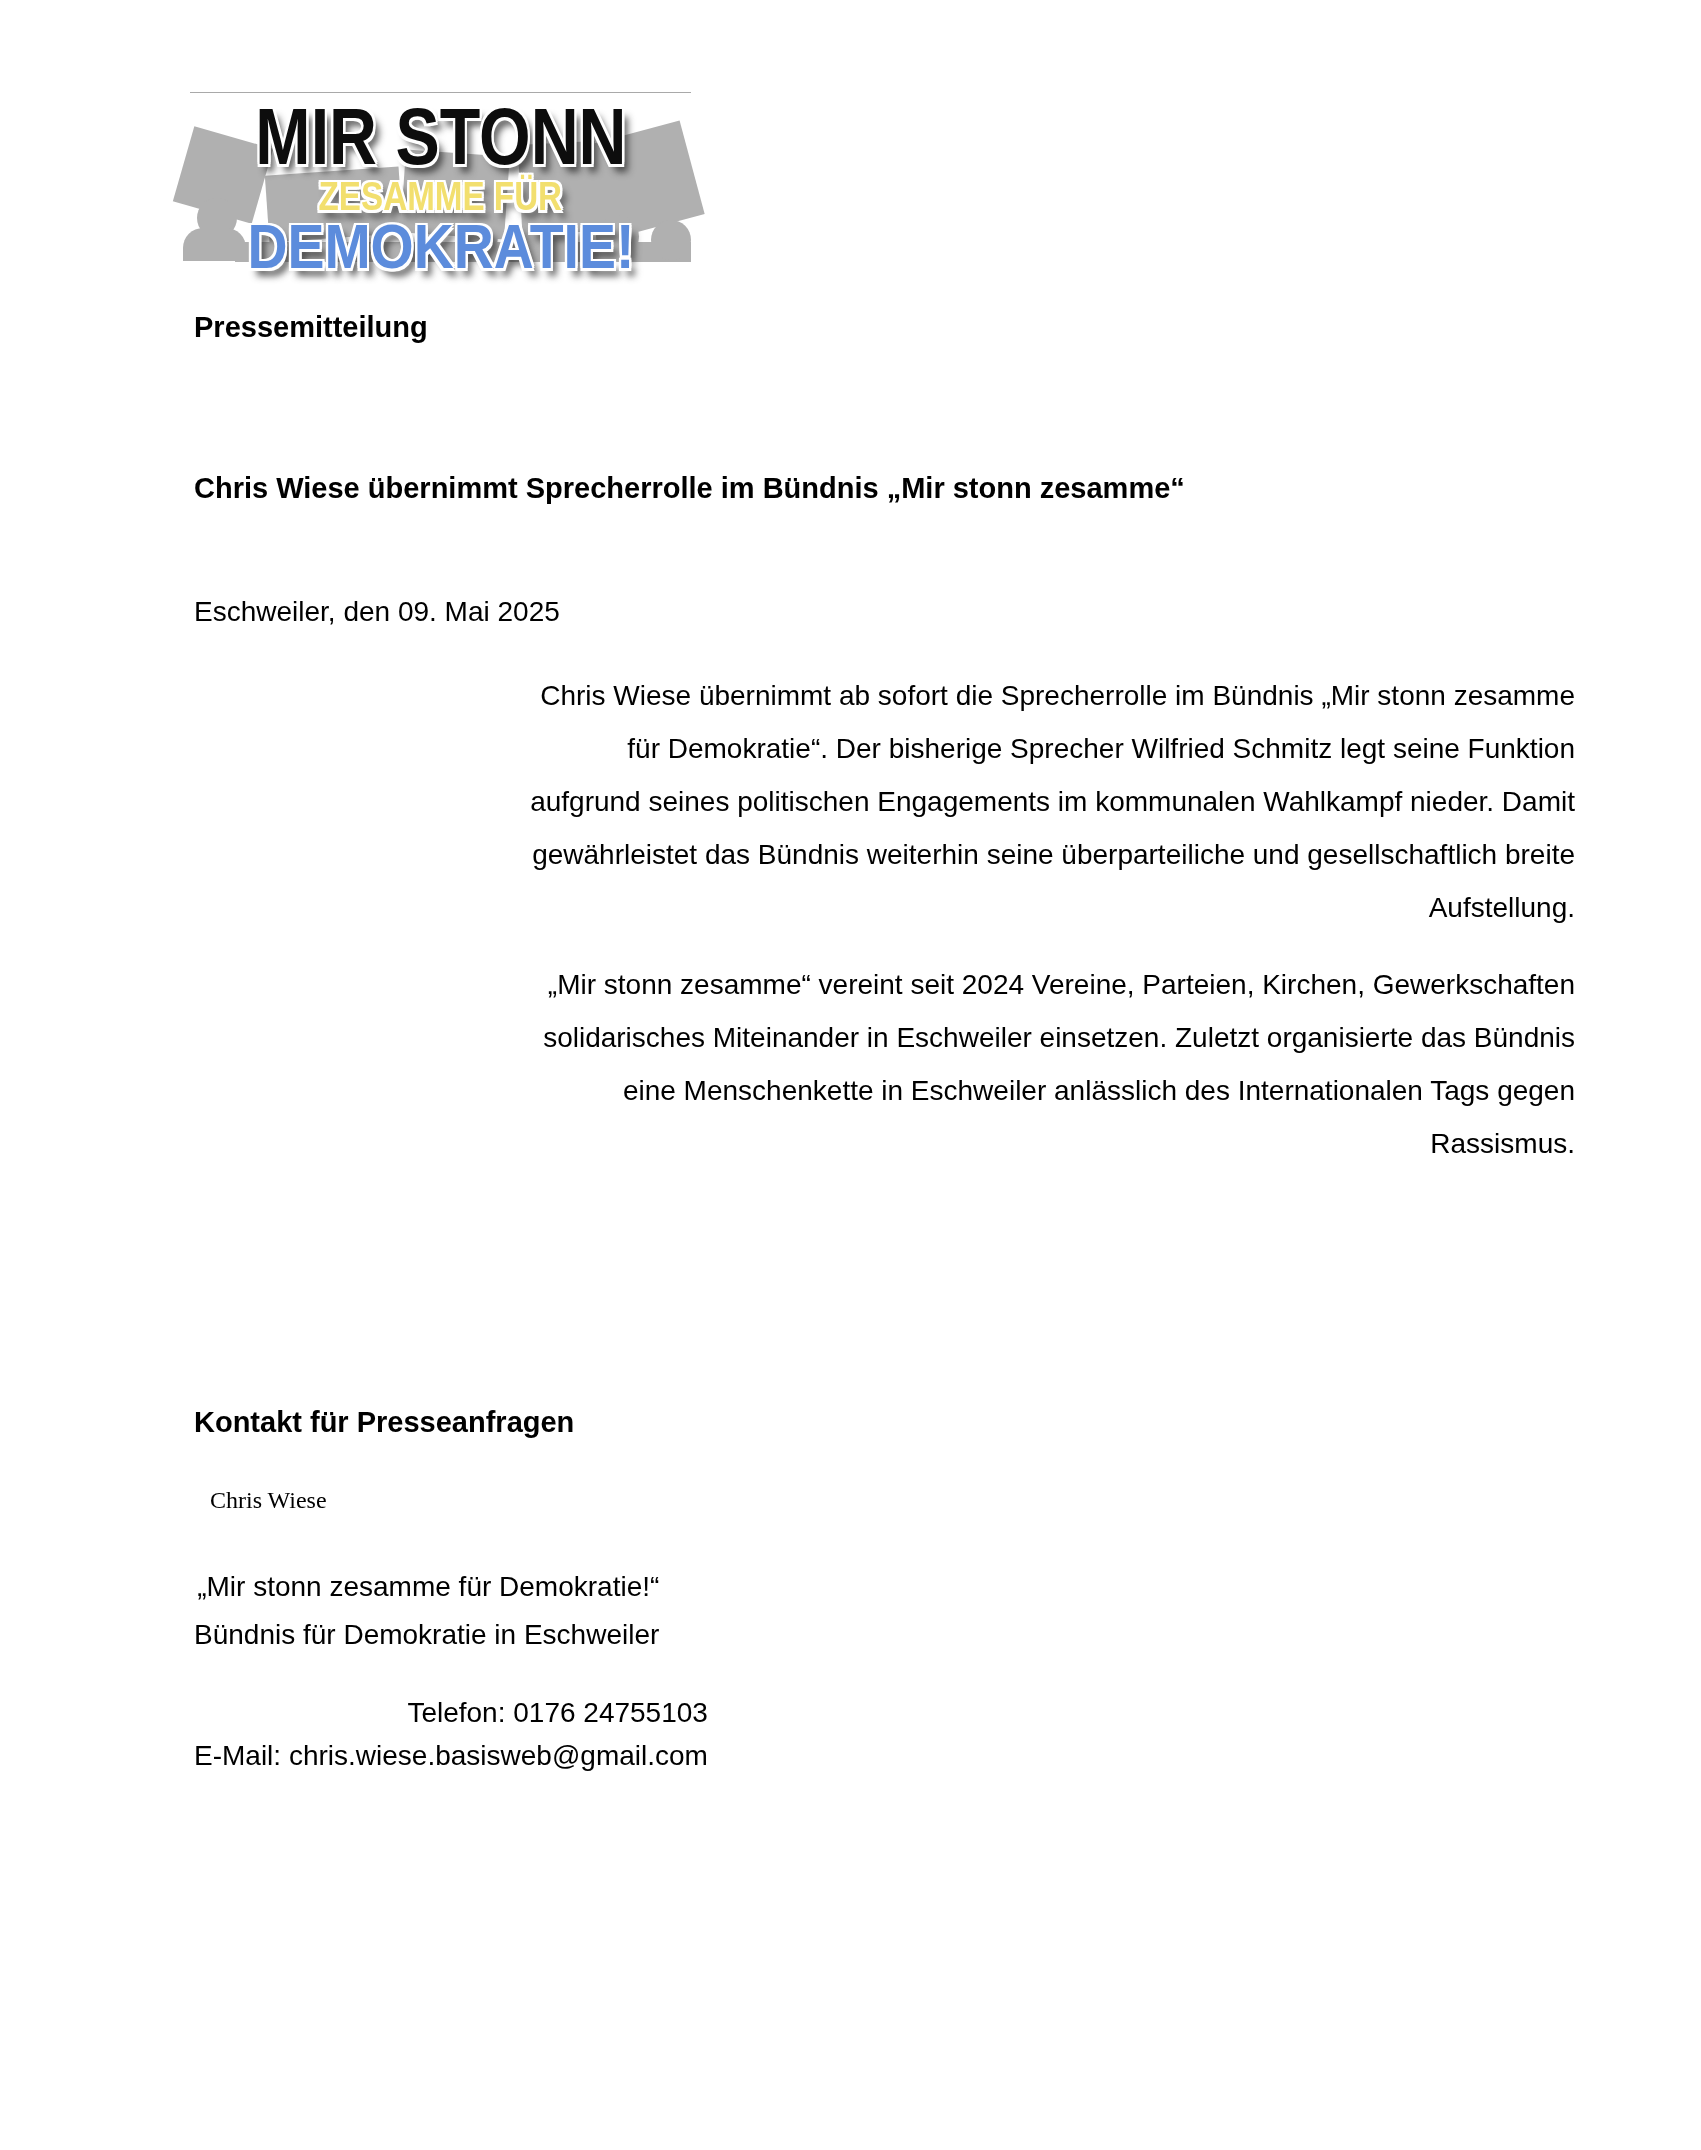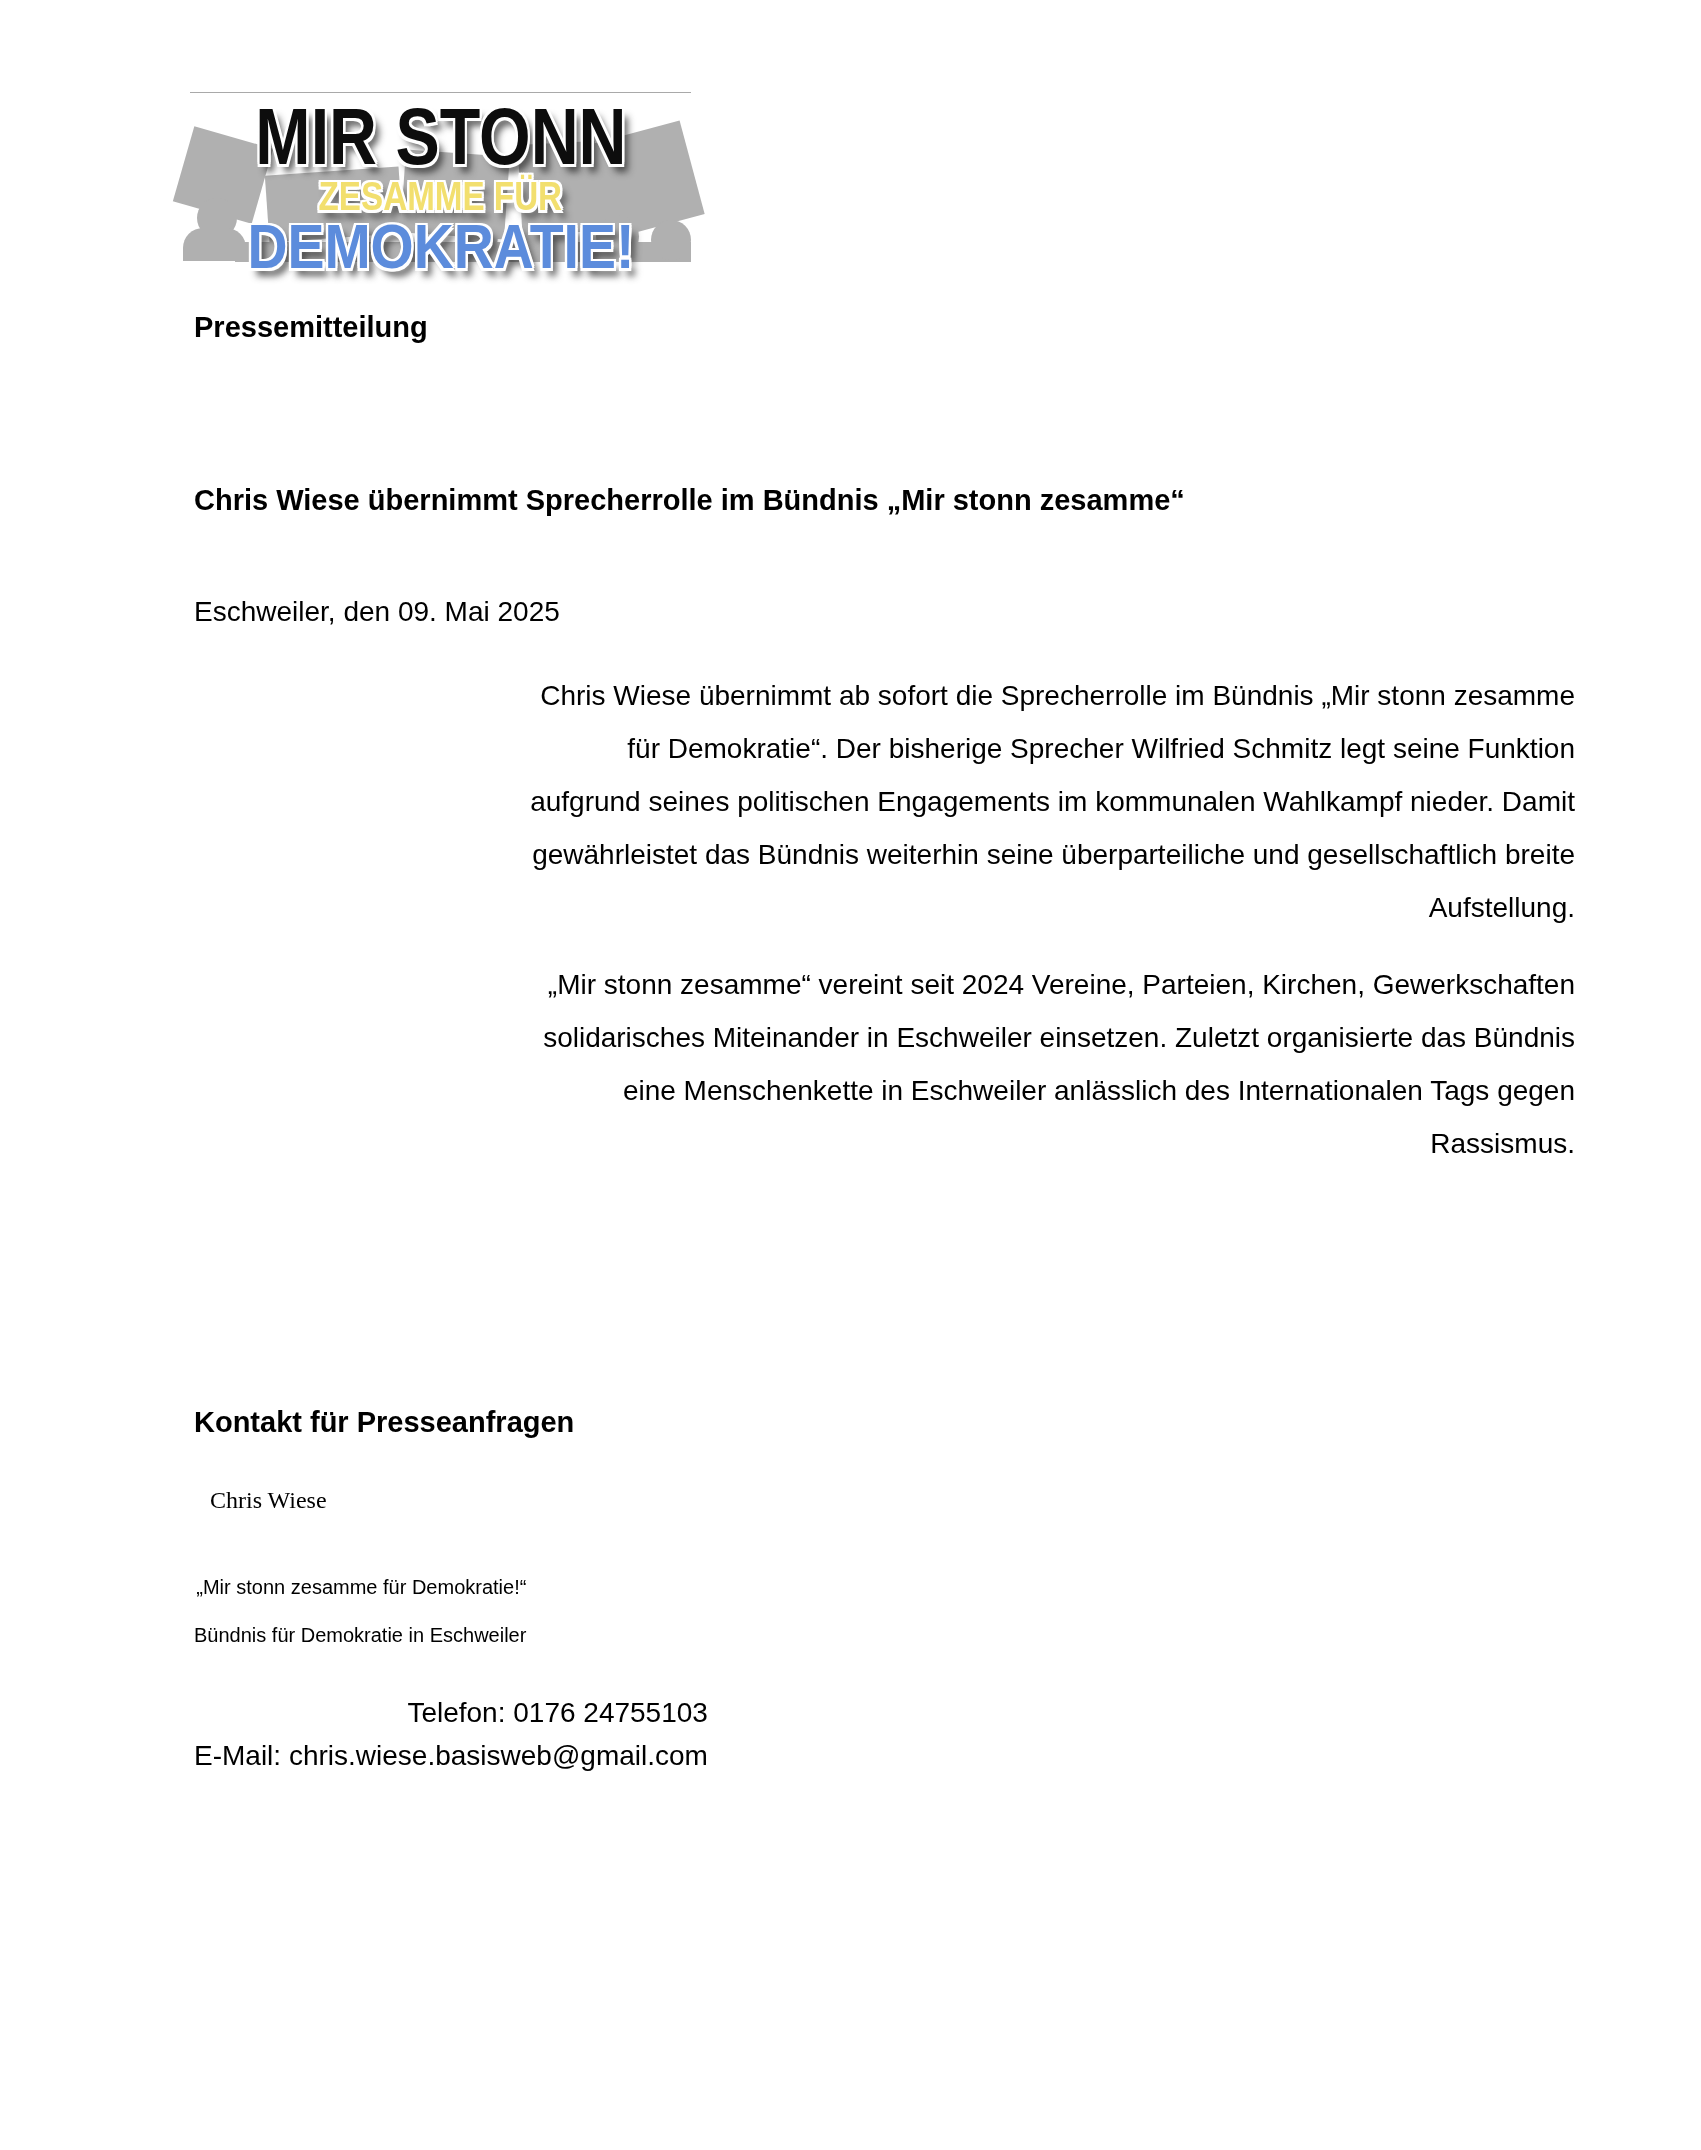--- a/index.html
+++ b/index.html
@@ -50,28 +50,28 @@
   }
   .logo-line1{height:73px; margin-top:6.7px; font-size:79px;}
   .logo-line1 .stretch{transform:scaleX(0.84);}
   .logo-line2{height:48px; font-size:41px;}
   .logo-line2 .stretch{transform:scaleX(0.81);}
   .logo-line3{height:48px; margin-top:1.7px; font-size:63px;}
   .logo-line3 .stretch{transform:scaleX(0.88);}
 
   
   .kicker{left:194px; top:311px; font-size:29px; font-weight:bold; white-space:nowrap;}
-  .title{left:194px; top:484px; font-size:29px; font-weight:bold; white-space:nowrap;}
+  .title{left:194px; top:472px; font-size:29px; font-weight:bold; white-space:nowrap;}
   .dateline{left:194px; top:596px; font-size:28px; white-space:nowrap;}
   .para{left:194px; width:1369px; font-size:28px; line-height:53px; white-space:nowrap;margin-left:12px;}
   .para1{top:669px;}
   .para2{top:958px;}
   .contact-heading{left:194px; top:1406px; font-size:29px; font-weight:bold; white-space:nowrap;}
   .contact-name{left:210px; top:1487px; font-size:24px; white-space:nowrap;font-family:Liberation Serif, serif;}
-  .contact-org{left:194px; top:1563px; font-size:20px; line-height:48px; white-space:nowrap;}
+  .contact-org{left:194px; top:1563px; font-size:28px; line-height:48px; white-space:nowrap;}
   .contact-lines{left:194px; top:1691px; font-size:28px; line-height:43px; white-space:nowrap;}
 </style>
 </head>
 <body>
 
 <div class="abs logo">
   <div>
     <div class="shape sign1"></div>
     <div class="shape sign2"></div>
     <div class="shape sign3"></div>

